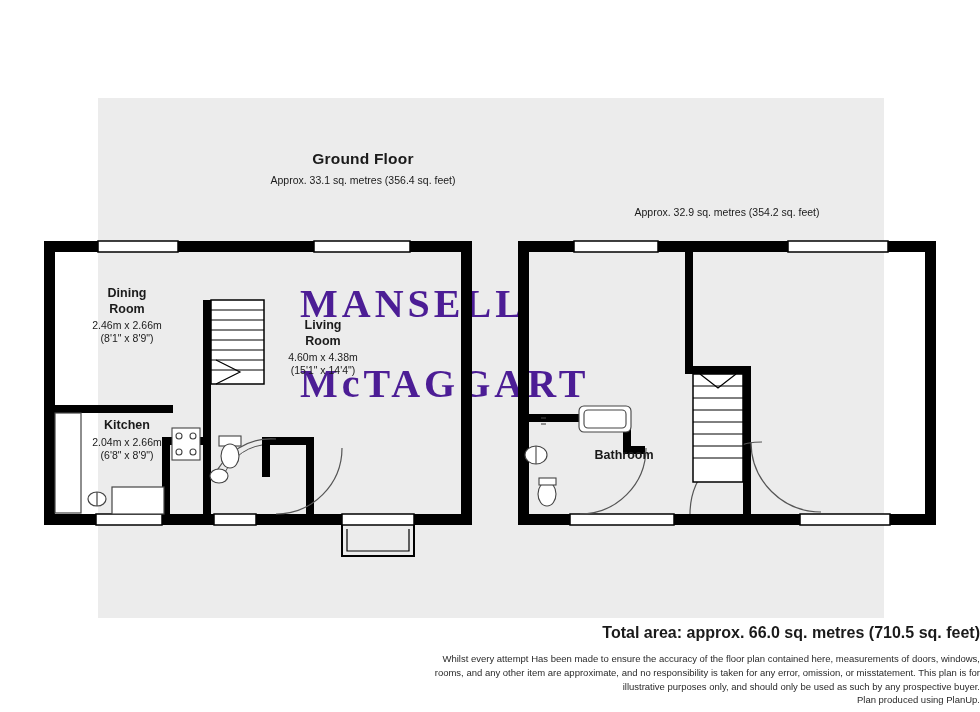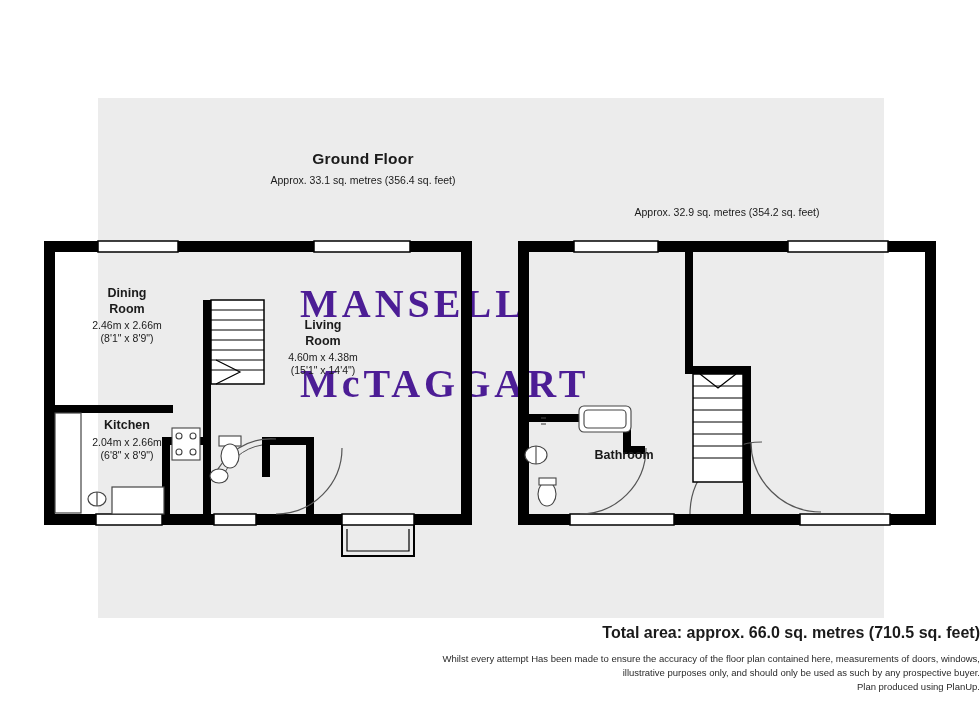--- a/index.html
+++ b/index.html
@@ -213,17 +213,18 @@
 
 
 
   <div class="room" style="left:536px;top:448px;width:112px;padding-left:32px;">
     <span class="rname">Bathroom</span>
   </div>
 
   <div class="total">Total area: approx. 66.0 sq. metres (710.5 sq. feet)</div>
   <div class="disclaimer">
     <div>Whilst every attempt Has been made to ensure the accuracy of the floor plan contained here, measurements of doors, windows,</div>
+    <div>rooms, and any other item are approximate, and no responsibility is taken for any error, omission, or misstatement. This plan is for</div>
     <div>illustrative purposes only, and should only be used as such by any prospective buyer.</div>
     <div>Plan produced using PlanUp.</div>
   </div>
 
 </div>
 
 </body></html>

